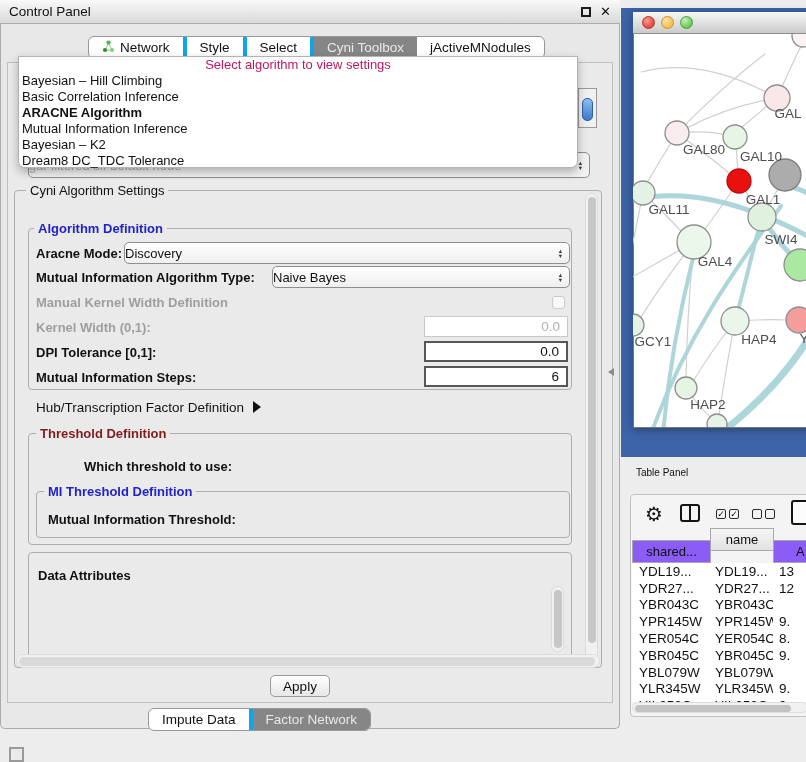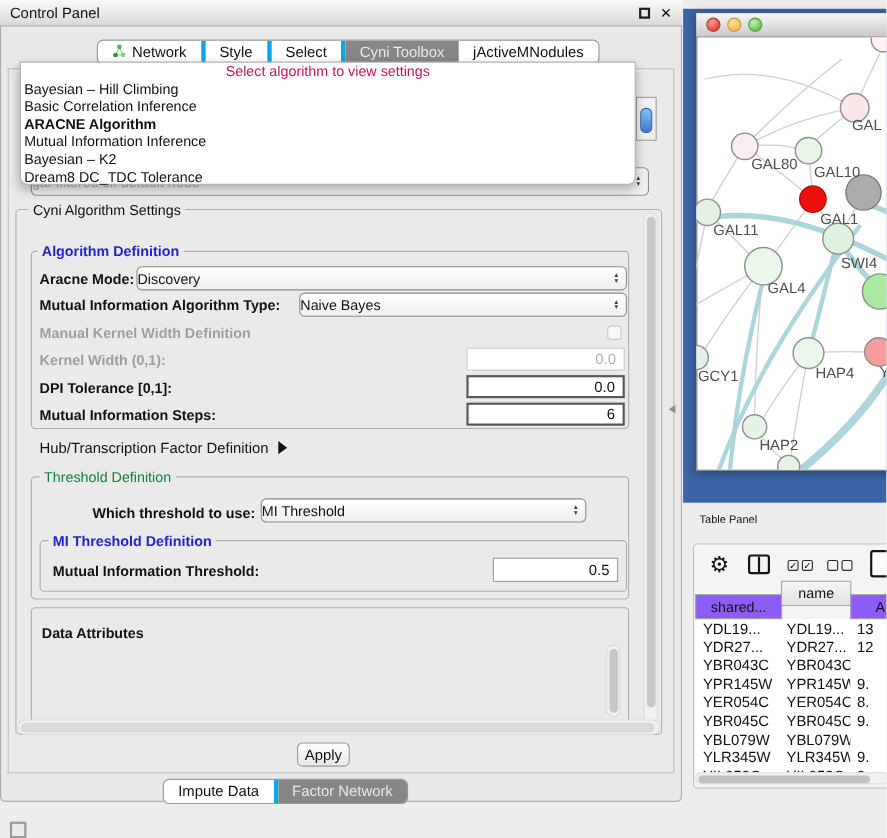--- a/index.html
+++ b/index.html
@@ -23,21 +23,21 @@
   .spin{position:absolute;right:7px;top:50%;transform:translateY(-50%);display:flex;flex-direction:column;
         align-items:center;color:#3A3A3A;font-size:6.5px;line-height:5px}
   .dim{color:#ABABAB}
   .popup{background:#FFF;border:1px solid #B3B3B3;border-radius:0 0 7px 7px;box-shadow:0 4px 10px rgba(0,0,0,.28);font-size:13px}
   .popup-hint{height:16px;line-height:16px;text-align:center;color:#be185d}
   .popup-item{height:16px;line-height:16px;padding-left:3px}
   .popup-item.bold{font-weight:bold}
   .gb{border:1px solid #ADADAD;border-radius:4px}
   .gt{position:absolute;font-size:13px;background:#EAEAEA;padding:0 4px;white-space:nowrap;box-sizing:border-box}
   .t-blue{color:#2222CC;font-weight:bold}
-  .t-green{color:#15803d;font-weight:normal}
+  .t-green{color:#7f1d1d;font-weight:bold}
   .lbl{position:absolute;font-size:13px;font-weight:bold;white-space:nowrap;box-sizing:border-box}
   .lbl.plain{font-weight:normal;font-size:13.5px}
   .lbl.gray{color:#9E9E9E}
   .field{position:absolute;background:#FFF;border:1px solid #999;box-sizing:border-box;font-size:13.5px;
          display:flex;align-items:center;justify-content:flex-end;padding:0 7px}
   .field.strong{border:2px solid #575757}
   .field.disabled{border:1px solid #C8C8C8;color:#B0B0B0}
   .cb{position:absolute;width:13px;height:13px;border:1px solid #CBCBCB;border-radius:3px;background:#F8F8F8;box-sizing:border-box}
   .tri-right{display:inline-block;width:0;height:0;border-top:6px solid transparent;border-bottom:6px solid transparent;
              border-left:8px solid #111;margin-left:9px;vertical-align:-1px}
@@ -186,50 +186,40 @@
   <div class="field strong" style="left:424px;top:366px;width:144px;height:21px">
     <span>6</span>
   </div>
 
   <span class="lbl plain" style="left:36px;top:400px"><span>Hub/Transcription Factor Definition</span><span class="tri-right"></span></span>
 
   <div class="abs gb" style="left:28px;top:433px;width:544px;height:112px"></div>
   <span class="gt t-green" style="left:36px;top:426px">Threshold Definition</span>
 
   <span class="lbl" style="left:84px;top:459px">Which threshold to use:</span>
-  <div class="combo" style="left:237px;top:453px;width:296px;height:22px">
-    <span>MI Threshold</span>
-    <span class="spin">
-        <span>▴</span>
-        <span>▾</span>
-      </span>
-  </div>
 
   <div class="abs gb" style="left:36px;top:491px;width:534px;height:47px"></div>
   <span class="gt t-blue" style="left:44px;top:484px">MI Threshold Definition</span>
 
   <span class="lbl" style="left:48px;top:512px">Mutual Information Threshold:</span>
-  <div class="field" style="left:448px;top:507px;width:114px;height:22px">
-    <span>0.5</span>
-  </div>
 
   <div class="abs gb" style="left:28px;top:552px;width:544px;height:106px"></div>
   <span class="lbl" style="left:38px;top:568px">Data Attributes</span>
   <div class="sb-v" style="left:551px;top:586px;width:13px;height:66px">
     <span class="thumb-v" style="left:2px;top:3px;width:8px;height:58px"></span>
   </div>
 
   <div class="sb-v" style="position:absolute;left:585px;top:193px;width:13px;height:470px">
     <span class="thumb-v" style="left:2px;top:3px;width:8px;height:446px"></span>
   </div>
   <div class="sb-h" style="left:16px;top:654px;width:584px;height:14px">
     <span class="thumb-h" style="left:2px;top:2px;width:576px;height:9px"></span>
   </div>
 
-  <div class="btn" style="left:270px;top:675px;width:48px;height:22px">
+  <div class="btn" style="left:270px;top:675px;width:60px;height:22px">
     <span>Apply</span>
   </div>
   <div class="abs tabbar" id="bottom-tabs" style="left:148px;top:708px;height:23px">
       <div class="tab">
         <span>Impute Data</span>
       </div>
       <div class="tab sel">
         <span>Factor Network</span>
       </div>
     </div>

